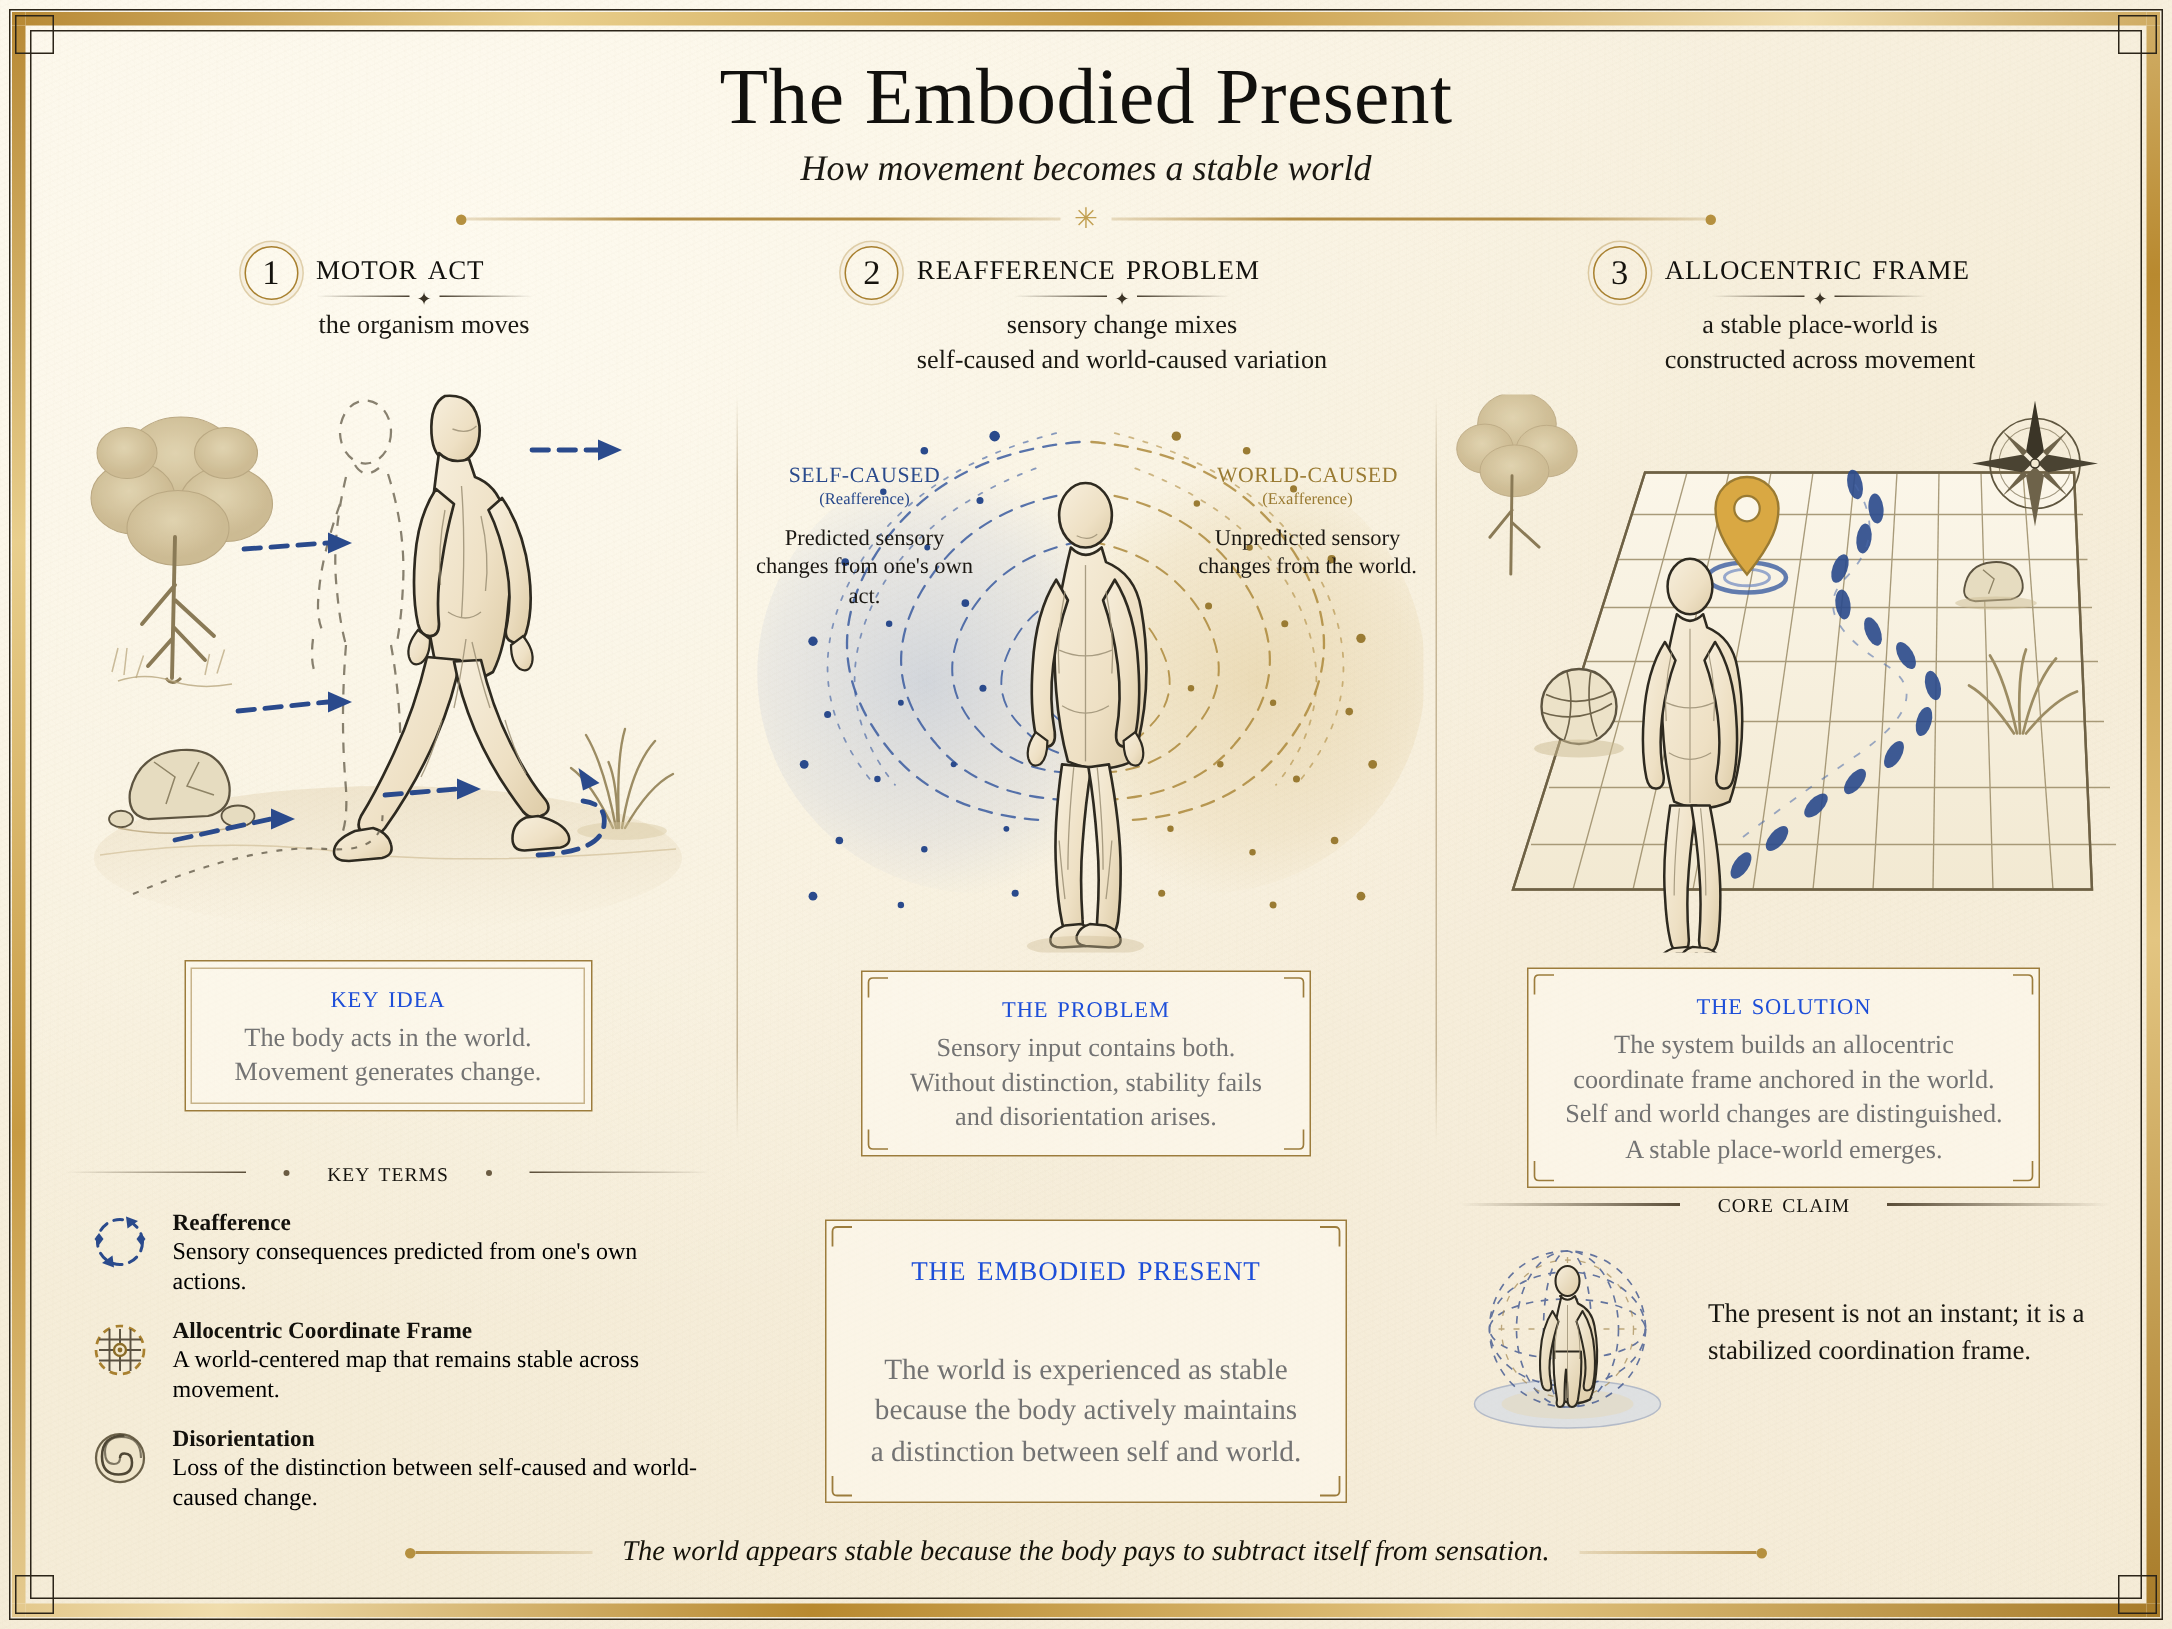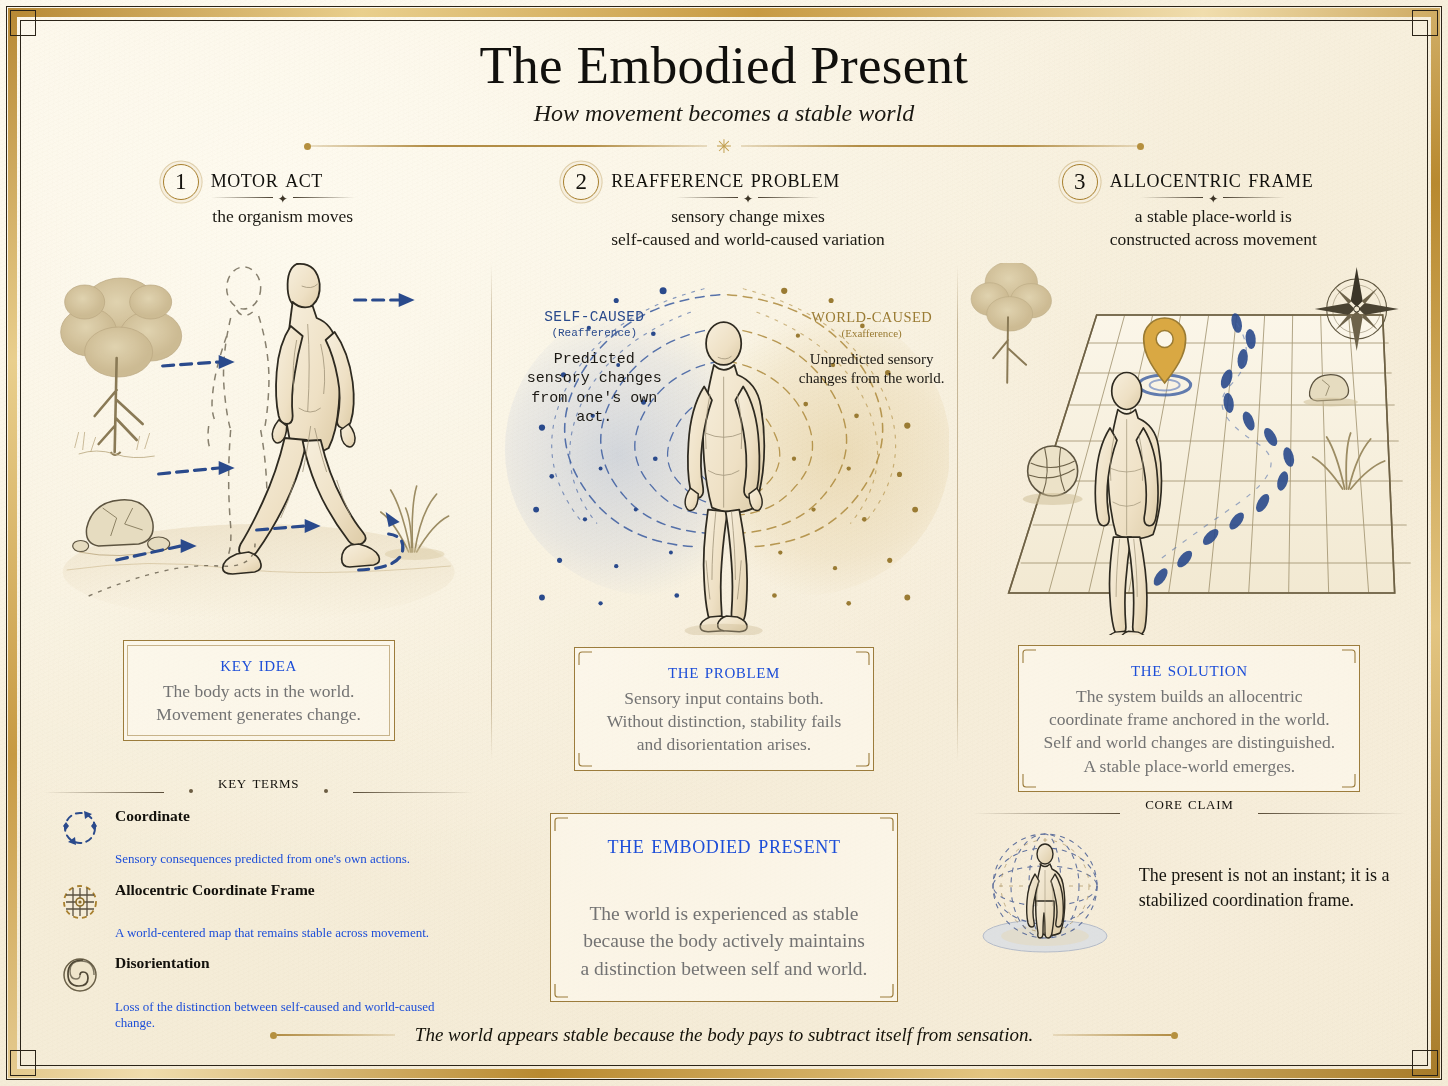--- a/index.html
+++ b/index.html
@@ -149,37 +149,37 @@
 
   .corner-orn { position: absolute; width: 15px; height: 15px; pointer-events: none; }
   .corner-orn svg { width: 100%; height: 100%; display:block; }
   .co-tl { left: 3px; top: 3px; }
   .co-tr { right: 3px; top: 3px; transform: scaleX(-1); }
   .co-bl { left: 3px; bottom: 3px; transform: scaleY(-1); }
   .co-br { right: 3px; bottom: 3px; transform: scale(-1,-1); }
 
   
   .mini-head {
-    display: flex; align-items: flex-end; gap: 25px; justify-content: center;
+    display: flex; align-items: center; gap: 25px; justify-content: center;
   }
   .mini-head .ln { flex: 1; height: 1.1px; background: linear-gradient(90deg,rgba(60,50,35,0),#5a4d38); }
   .mini-head .ln.r { background: linear-gradient(90deg,#5a4d38,rgba(60,50,35,0)); }
   .mini-head .lbl {
     font-size: 19px; color: #14120d; font-variant: small-caps; text-transform: lowercase;
     letter-spacing: .7px; white-space: nowrap;
   }
   .mini-head .nub { width: 4px; height: 4px; border-radius: 50%; background: #6b5c42; flex:none; }
 
   
   .terms { margin-top: 13px; padding-left: 14px; }
   .term { display: flex; gap: 13px; margin-bottom: 12px; align-items: flex-start; }
   .term-ico { width: 44px; height: 44px; flex: none; }
   .term-ico svg { width: 100%; height: 100%; display: block; }
   .term-name { font-size: 15.5px; font-weight: bold; color: #13110c; line-height: 1.25; }
-  .term-desc { font-size: 13px; color: #1d4ed8; line-height: 1.27; margin-top: 26px; }
+  .term-desc { font-size: 16px; color: #000000; line-height: 1.27; }
 
   
   .claim-row { display: flex; align-items: center; gap: 16px; margin-top: 6px; }
   .claim-ico { width: 150px; height: 135px; flex: none; }
   .claim-ico svg { width: 100%; height: 100%; display: block; }
   .claim-text { font-size: 18px; color: #181610; line-height: 1.38; }
 
   
   .footer {
     position: absolute; left: 0; right: 0; bottom: 14px;
@@ -395,21 +395,21 @@
             <div class="term-ico">
               <svg viewBox="0 0 44 44">
                 <circle cx="22" cy="22" r="15" fill="none" stroke="#2a4a8c" stroke-width="2" stroke-dasharray="6 5" stroke-linecap="round"></circle>
                 <path d="M26 5 l8 3 l-7 5 z" fill="#2a4a8c"></path>
                 <path d="M18 39 l-8 -3 l7 -5 z" fill="#2a4a8c"></path>
                 <path d="M5 20 l3 -4 l3 4 l-3 4 z" fill="#2a4a8c"></path>
                 <path d="M39 20 l-3 -4 l-3 4 l3 4 z" fill="#2a4a8c"></path>
               </svg>
             </div>
             <div>
-              <div class="term-name">Coordinate</div>
+              <div class="term-name">Reafference</div>
               <div class="term-desc">Sensory consequences predicted from one's own actions.</div>
             </div>
           </div>
 
           <div class="term">
             <div class="term-ico">
               <svg viewBox="0 0 44 44">
                 <circle cx="22" cy="22" r="16" fill="none" stroke="#a8802f" stroke-width="1.8" stroke-dasharray="5 4"></circle>
                 <g stroke="#5a5140" stroke-width="1.3">
                   <path d="M8 15 H36 M8 22 H36 M8 29 H36"></path>
@@ -575,21 +575,21 @@
               <path d="M212 170 q18 8 36 0"></path>
               <path d="M214 208 q16 10 32 0"></path>
               <path d="M222 250 q-4 40 -4 70 M238 250 q4 40 4 70"></path>
               <path d="M224 92 q8 4 14 -1"></path>
               <path d="M212 300 q2 24 4 40 M248 300 q-2 24 -4 40"></path>
             </g>
           </g>
           <ellipse cx="230" cy="372" rx="40" ry="7" fill="#cdbc95" opacity=".4"></ellipse>
         </svg>
 
-        <div class="ov-label" style="left: 20px; top: 46px; width: 150px; font-family: Liberation Mono, monospace;">
+        <div class="ov-label" style="left: 2px; top: 46px; width: 150px;">
           <div class="ov-cap blue">SELF-CAUSED</div>
           <div class="ov-sub blue">(Reafference)</div>
           <div class="ov-body">Predicted sensory changes from one's own act.</div>
         </div>
 
         <div class="ov-label" style="right: 2px; top: 46px; width: 150px;">
           <div class="ov-cap gold">WORLD-CAUSED</div>
           <div class="ov-sub gold">(Exafference)</div>
           <div class="ov-body">Unpredicted sensory changes from the world.</div>
         </div>

